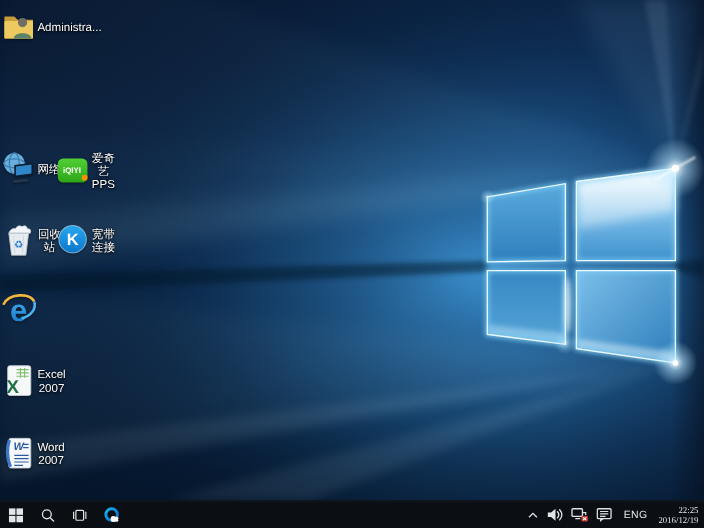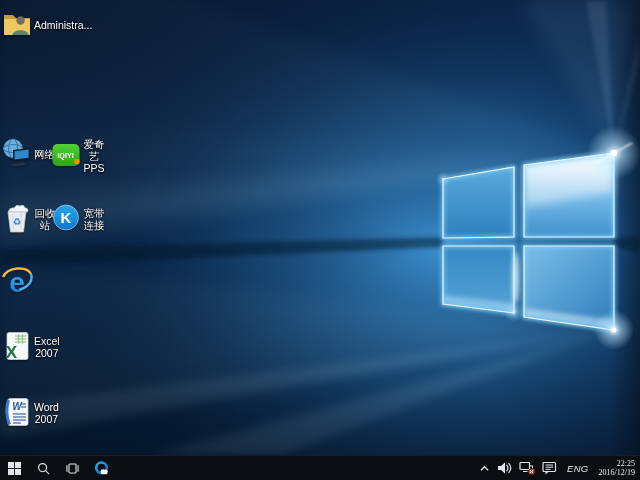--- a/index.html
+++ b/index.html
@@ -12,21 +12,21 @@
   .dicon .lbl{margin-top:2px;font-size:10.5px;line-height:12px;color:#fff;text-align:center;
               text-shadow:0 1px 2px rgba(0,0,0,.95),0 0 2px rgba(0,0,0,.8);}
   
   .taskbar{position:absolute;left:0;bottom:0;width:640px;height:25px;background:#0b0e13;
            display:flex;align-items:center;justify-content:space-between;
            border-top:1px solid rgba(40,60,90,.35);box-sizing:border-box;}
   .tb-left{display:flex;align-items:center;height:100%;}
   .tb-btn{width:29px;height:25px;display:flex;align-items:center;justify-content:center;background:transparent;border:none;padding:0;}
   .tb-right{display:flex;align-items:center;height:100%;padding-right:3px;gap:3px;}
   .tray-btn{height:25px;display:flex;align-items:center;justify-content:center;background:transparent;border:none;padding:0 2px;}
-  .tray-lang{color:#e8ebee;font-size:9.5px;letter-spacing:.3px;padding:0 5px;font-style:italic;}
+  .tray-lang{color:#e8ebee;font-size:9.5px;letter-spacing:.3px;padding:0 5px;}
   .tray-clock{color:#e8ebee;font-size:8px;line-height:9px;text-align:right;padding:0 2px;font-family:Liberation Serif, serif;}
 </style>
 </head>
 <body>
 
 <div class="screen">
 
   <svg class="wallpaper" width="640" height="455" viewBox="0 0 640 455">
     <defs>
       <linearGradient id="bg" x1="0" y1="0" x2="0" y2="1">

